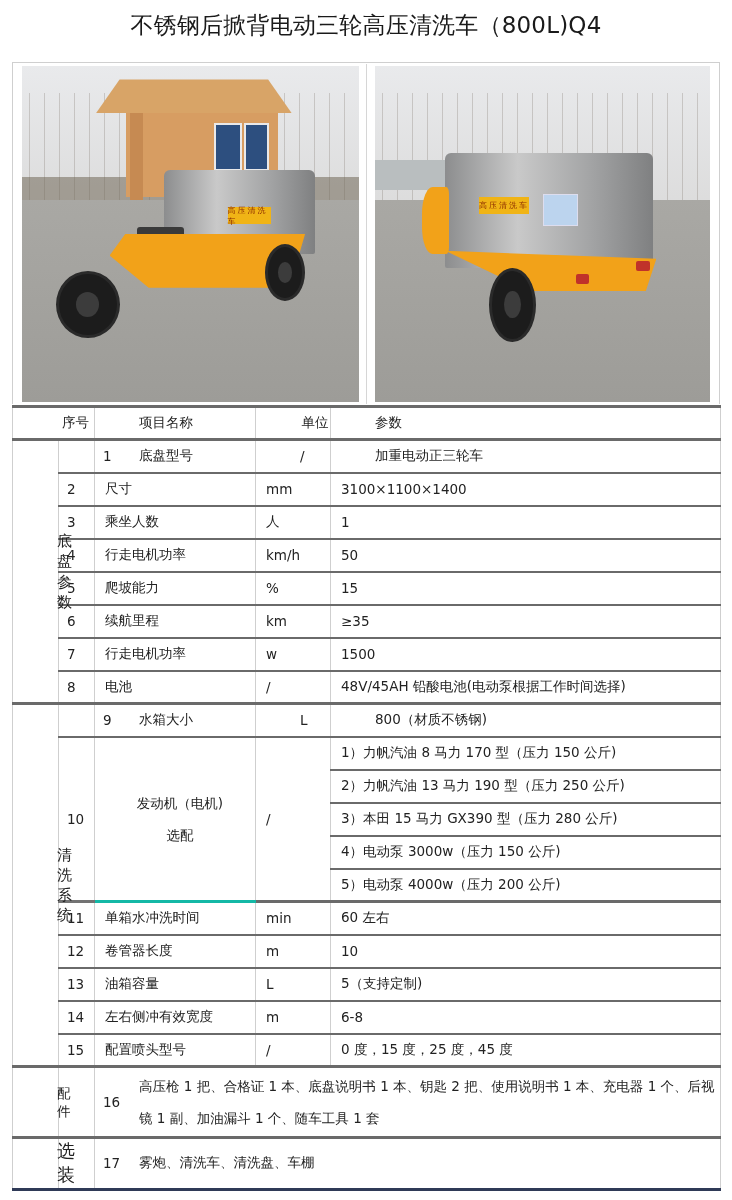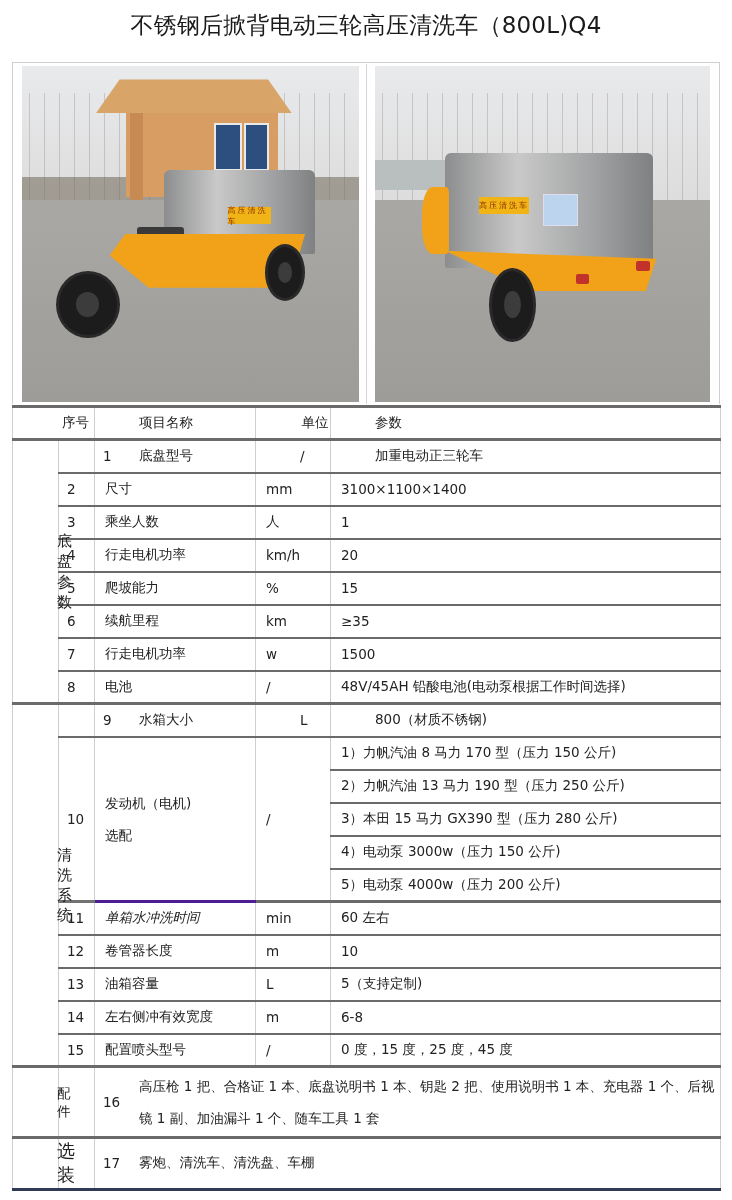--- a/index.html
+++ b/index.html
@@ -130,21 +130,21 @@
   <tr>
     <td class="num sub">3</td>
     <td class="sub">乘坐人数</td>
     <td class="sub">人</td>
     <td class="sub">1</td>
   </tr>
   <tr>
     <td class="num sub">4</td>
     <td class="sub">行走电机功率</td>
     <td class="sub">km/h</td>
-    <td class="sub">20</td>
+    <td class="sub">50</td>
   </tr>
   <tr>
     <td class="num sub">5</td>
     <td class="sub">爬坡能力</td>
     <td class="sub">%</td>
     <td class="sub">15</td>
   </tr>
   <tr>
     <td class="num sub">6</td>
     <td class="sub">续航里程</td>
@@ -171,42 +171,42 @@
           <span>系</span>
           <span>统</span>
     </td>
     <td class="num">9</td>
     <td>水箱大小</td>
     <td>L</td>
     <td>800（材质不锈钢)</td>
   </tr>
   <tr>
     <td rowspan="5" class="num sub">10</td>
-    <td rowspan="5" class="sub" style="line-height:32px;">
+    <td rowspan="5" class="sub" style="line-height:32px;text-align:center;">
       <div>发动机（电机)</div>
       <div>选配</div>
     </td>
     <td rowspan="5" class="sub">/</td>
     <td class="sub">1）力帆汽油 8 马力 170 型（压力 150 公斤)</td>
   </tr>
   <tr>
     <td class="sub">2）力帆汽油 13 马力 190 型（压力 250 公斤)</td>
   </tr>
   <tr>
     <td class="sub">3）本田 15 马力 GX390 型（压力 280 公斤)</td>
   </tr>
   <tr>
     <td class="sub">4）电动泵 3000w（压力 150 公斤)</td>
   </tr>
   <tr>
     <td class="sub">5）电动泵 4000w（压力 200 公斤)</td>
   </tr>
   <tr>
     <td class="num sub" style="border-top:3px solid #737373;">11</td>
-    <td class="sub" style="border-top:3px solid #4c1d95;font-style:italic;">单箱水冲洗时间</td>
+    <td class="sub" style="border-top:3px solid #14b8a6;">单箱水冲洗时间</td>
     <td class="sub" style="border-top:3px solid #6a6a6a;">min</td>
     <td class="sub" style="border-top:3px solid #6a6a6a;margin-top:9px;">60 左右</td>
   </tr>
   <tr>
     <td class="num sub">12</td>
     <td class="sub">卷管器长度</td>
     <td class="sub">m</td>
     <td class="sub">10</td>
   </tr>
   <tr>

